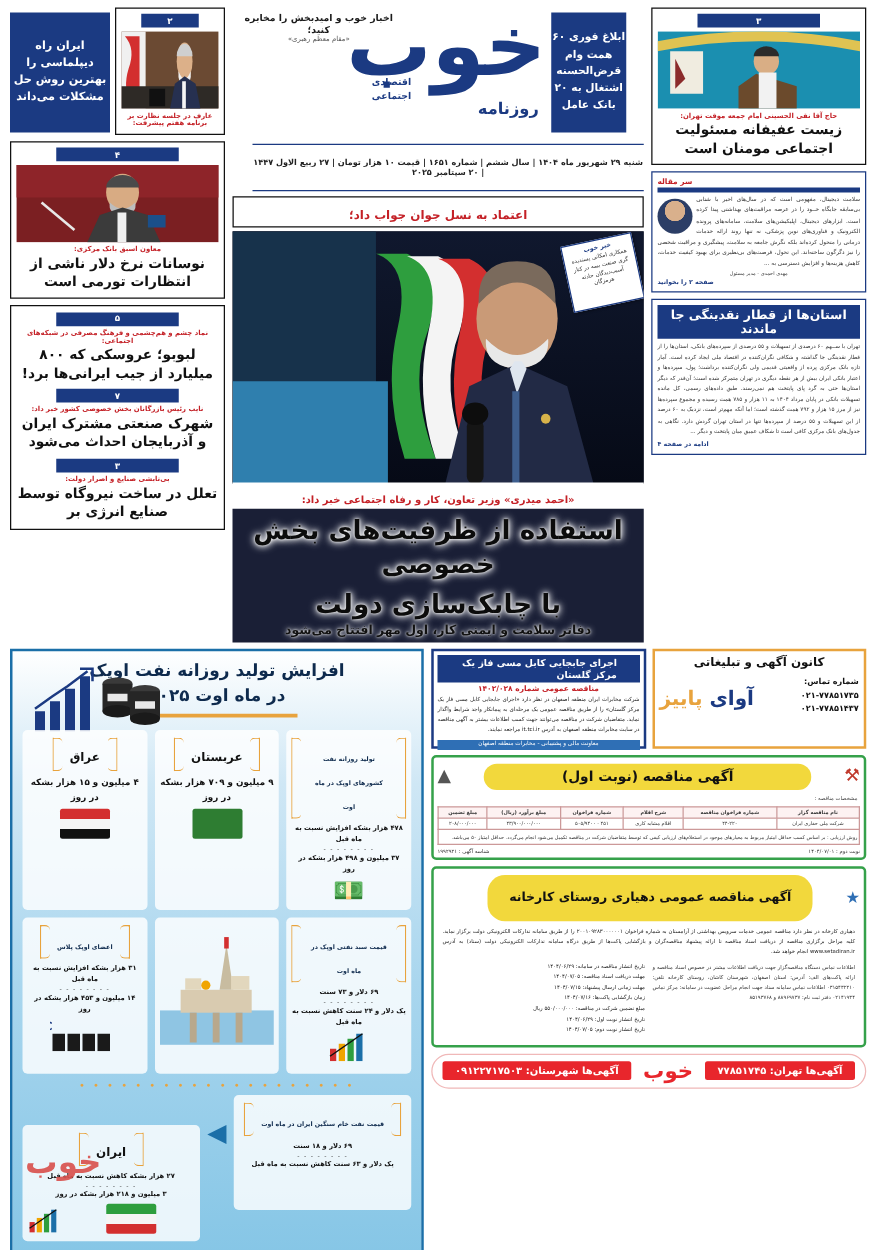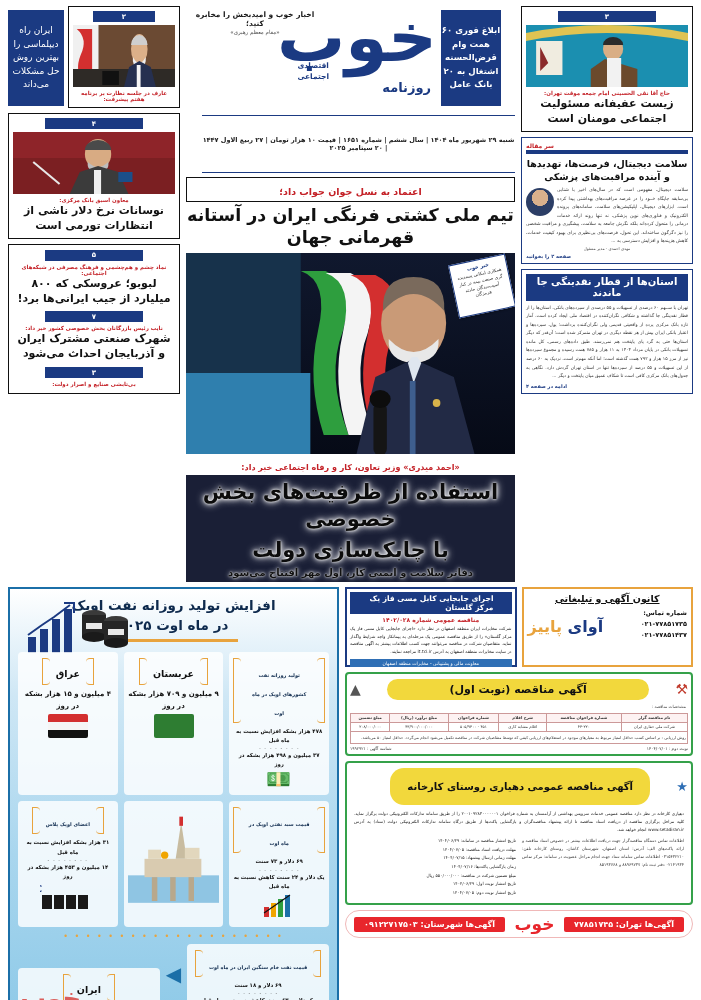--- a/index.html
+++ b/index.html
@@ -28,23 +28,23 @@
     position: absolute; right: 112px; top: 54px; text-align: center;
     font-size: 7.5px; color: #1b3a82; line-height: 1.5; font-weight: bold;
   }
   .mh-slogan {
     position: absolute; right: 120px; top: 4px; text-align: center; width: 132px;
   }
   .mh-slogan .s1 { font-size: 7.5px; color: #1b1b1b; font-weight: bold; }
   .mh-slogan .s2 { font-size: 5.5px; color: #555; margin-top: 1px; }
 
   .mh-blue-box {
-    width: 56px; height: 96px; background: #1b3a82; color: #fff;
+    width: 80px; height: 96px; background: #1b3a82; color: #fff;
     display: flex; flex-direction: column; justify-content: center; align-items: center;
-    text-align: center; font-size: 9px; line-height: 1.5; font-weight: normal;
+    text-align: center; font-size: 9px; line-height: 1.5; font-weight: bold;
     margin-top: 4px;
   }
   .mh-blue-box-l {
     width: 60px; height: 96px; background: #1b3a82; color: #fff;
     display: flex; flex-direction: column; justify-content: center; align-items: center;
     text-align: center; font-size: 8.5px; line-height: 1.6; font-weight: bold;
     margin-top: 4px; margin-right: auto;
   }
 
   
@@ -59,21 +59,21 @@
   .teaser-kicker {
     font-size: 5.5px; color: #c42127; text-align: center; margin: 3px 0 1px 0; font-weight: bold;
   }
   .teaser-title {
     font-size: 11px; font-weight: bold; color: #111; text-align: center; line-height: 1.35;
   }
 
   
   .dateline {
     border-top: 1.2px solid #1b3a82; border-bottom: 1.2px solid #1b3a82;
-    font-size: 6.5px; color: #222; text-align: center; padding: 20px 0; margin: 1px 0 4px 16px;
+    font-size: 6.5px; color: #222; text-align: center; padding: 10px 0; margin: 1px 0 4px 16px;
     font-weight: bold;
   }
   .lead-kicker-box {
     border: 1.2px solid #111; text-align: center; padding: 2px 0; margin-bottom: 3px;
   }
   .lead-kicker-box span { font-size: 9.5px; color: #c42127; font-weight: bold; }
   .lead-headline {
     font-size: 17.5px; font-weight: bold; color: #111; text-align: center;
     line-height: 1.25; margin-bottom: 4px; letter-spacing: -0.3px;
   }
@@ -124,21 +124,21 @@
   .story-more { font-size: 5px; color: #1b3a82; text-align: left; font-weight: bold; margin-top: 2px; }
 
   
   .ad-blue { border: 2px solid #1b3a82; padding: 3px; height: 100%; }
   .ad-blue-head { background: #1b3a82; color: #fff; font-size: 7.5px; font-weight: bold; text-align: right; padding: 2px 18px; }
   .ad-blue-sub { font-size: 6px; color: #c42127; font-weight: bold; text-align: center; margin: 2px 0; }
   .ad-blue-body { font-size: 4.4px; color: #222; text-align: justify; line-height: 1.8; }
   .ad-blue-foot { background: #2f6fb5; color: #fff; font-size: 4.6px; text-align: center; padding: 1.5px 0; margin-top: 3px; }
 
   .ad-yellow { border: 2px solid #e8a33d; padding: 4px; background: #fff; height: 100%; position: relative; }
-  .ad-yellow-head { font-size: 9.5px; font-weight: bold; color: #111; text-align: center; text-decoration: underline; }
+  .ad-yellow-head { font-size: 9.5px; font-weight: bold; color: #111; text-align: center; }
   .ad-y-logo { font-size: 16px; font-weight: bold; color: #e8a33d; text-align: left; margin-top: 4px; }
   .ad-y-logo .b { color: #1b3a82; }
   .ad-y-phone { font-size: 6.5px; color: #111; font-weight: bold; text-align: right; line-height: 1.7; }
 
   .tender {
     border: 2px solid #35a14a; border-radius: 4px; margin-top: 5px; background: #fff;
     position: relative; overflow: hidden; padding: 3px;
   }
   .tender-head {
     background: #f2d83c; border-radius: 14px; text-align: center;
@@ -237,21 +237,20 @@
             <rect x="80" y="33" width="14" height="29" fill="#f2f2f2"></rect>
           </svg>
         </div>
         <div class="teaser-kicker">حاج آقا نقی الحسینی امام جمعه موقت تهران:</div>
         <div class="teaser-title">زیست عفیفانه مسئولیت اجتماعی مومنان است</div>
       </div>
 
       <div class="editorial">
         <div class="ed-tag">سر مقاله</div>
         <div class="ed-rule"></div>
-        <div class="ed-title">سلامت دیجیتال، فرصت‌ها، تهدیدها و آینده مراقبت‌های پزشکی</div>
         <div class="ed-body">
           <span class="ed-avatar"></span>
           <span>سلامت دیجیتال، مفهومی است که در سال‌های اخیر با شتابی بی‌سابقه جایگاه خــود را در عرصه مراقبت‌های بهداشتی پیدا کرده است. ابزارهای دیجیتال، اپلیکیشن‌های سلامت، سامانه‌های پرونده الکترونیک و فناوری‌های نوین پزشکی، نه تنها روند ارائه خدمات درمانی را متحول کرده‌اند بلکه نگرش جامعه به سلامت، پیشگیری و مراقبت شخصی را نیز دگرگون ساخته‌اند. این تحول، فرصت‌های بی‌نظیری برای بهبود کیفیت خدمات، کاهش هزینه‌ها و افزایش دسترسی به ...</span>
         </div>
         <div class="ed-avatar-cap">مهدی احمدی - مدیر مسئول</div>
         <div class="ed-more">صفحه ۲ را بخوانید</div>
       </div>
 
       <div class="story-box">
         <div class="story-title">استان‌ها از قطار نقدینگی جا ماندند</div>
@@ -276,21 +275,20 @@
             <div class="s2">«مقام معظم رهبری»</div>
           </div>
         </div>
       </div>
 
       <div class="dateline">شنبه ۲۹ شهریور ماه ۱۴۰۴ | سال ششم | شماره ۱۶۵۱ | قیمت ۱۰ هزار تومان | ۲۷ ربیع الاول ۱۴۴۷ | ۲۰ سپتامبر ۲۰۲۵</div>
 
       <div class="lead-kicker-box">
         <span>اعتماد به نسل جوان جواب داد؛</span>
       </div>
-      <div class="lead-headline">تیم ملی کشتی فرنگی ایران در آستانه قهرمانی جهان</div>
 
       <div class="lead-photo">
         <svg class="photo-ph" viewBox="0 0 344 202" preserveAspectRatio="none">
           <defs>
             <linearGradient id="bg" x1="0" y1="0" x2="0" y2="1">
               <stop offset="0" stop-color="#10182e"></stop>
                 <stop offset="1" stop-color="#060a16"></stop>
             </linearGradient>
           </defs>
           <rect width="344" height="202" fill="url(#bg)"></rect>
@@ -379,20 +377,21 @@
           <div class="teaser-title">لبوبو؛ عروسکی که ۸۰۰ میلیارد از جیب ایرانی‌ها برد!</div>
         </div>
         <div style="margin-top:5px;">
           <div class="teaser-badge">۷</div>
           <div class="teaser-kicker">نایب رئیس بازرگانان بخش خصوصی کشور خبر داد:</div>
           <div class="teaser-title">شهرک صنعتی مشترک ایران و آذربایجان احداث می‌شود</div>
         </div>
         <div style="margin-top:5px;">
           <div class="teaser-badge">۳</div>
           <div class="teaser-kicker">بی‌تابشی صنایع و اصرار دولت:</div>
+          <div class="teaser-title">تعلل در ساخت نیروگاه توسط صنایع انرژی بر</div>
         </div>
       </div>
     </div>
   </div>
 
   <div class="bottom-cols">
 
     <div style="width:348px;">
 
       <div style="display:flex;gap:5px;height:80px;">

